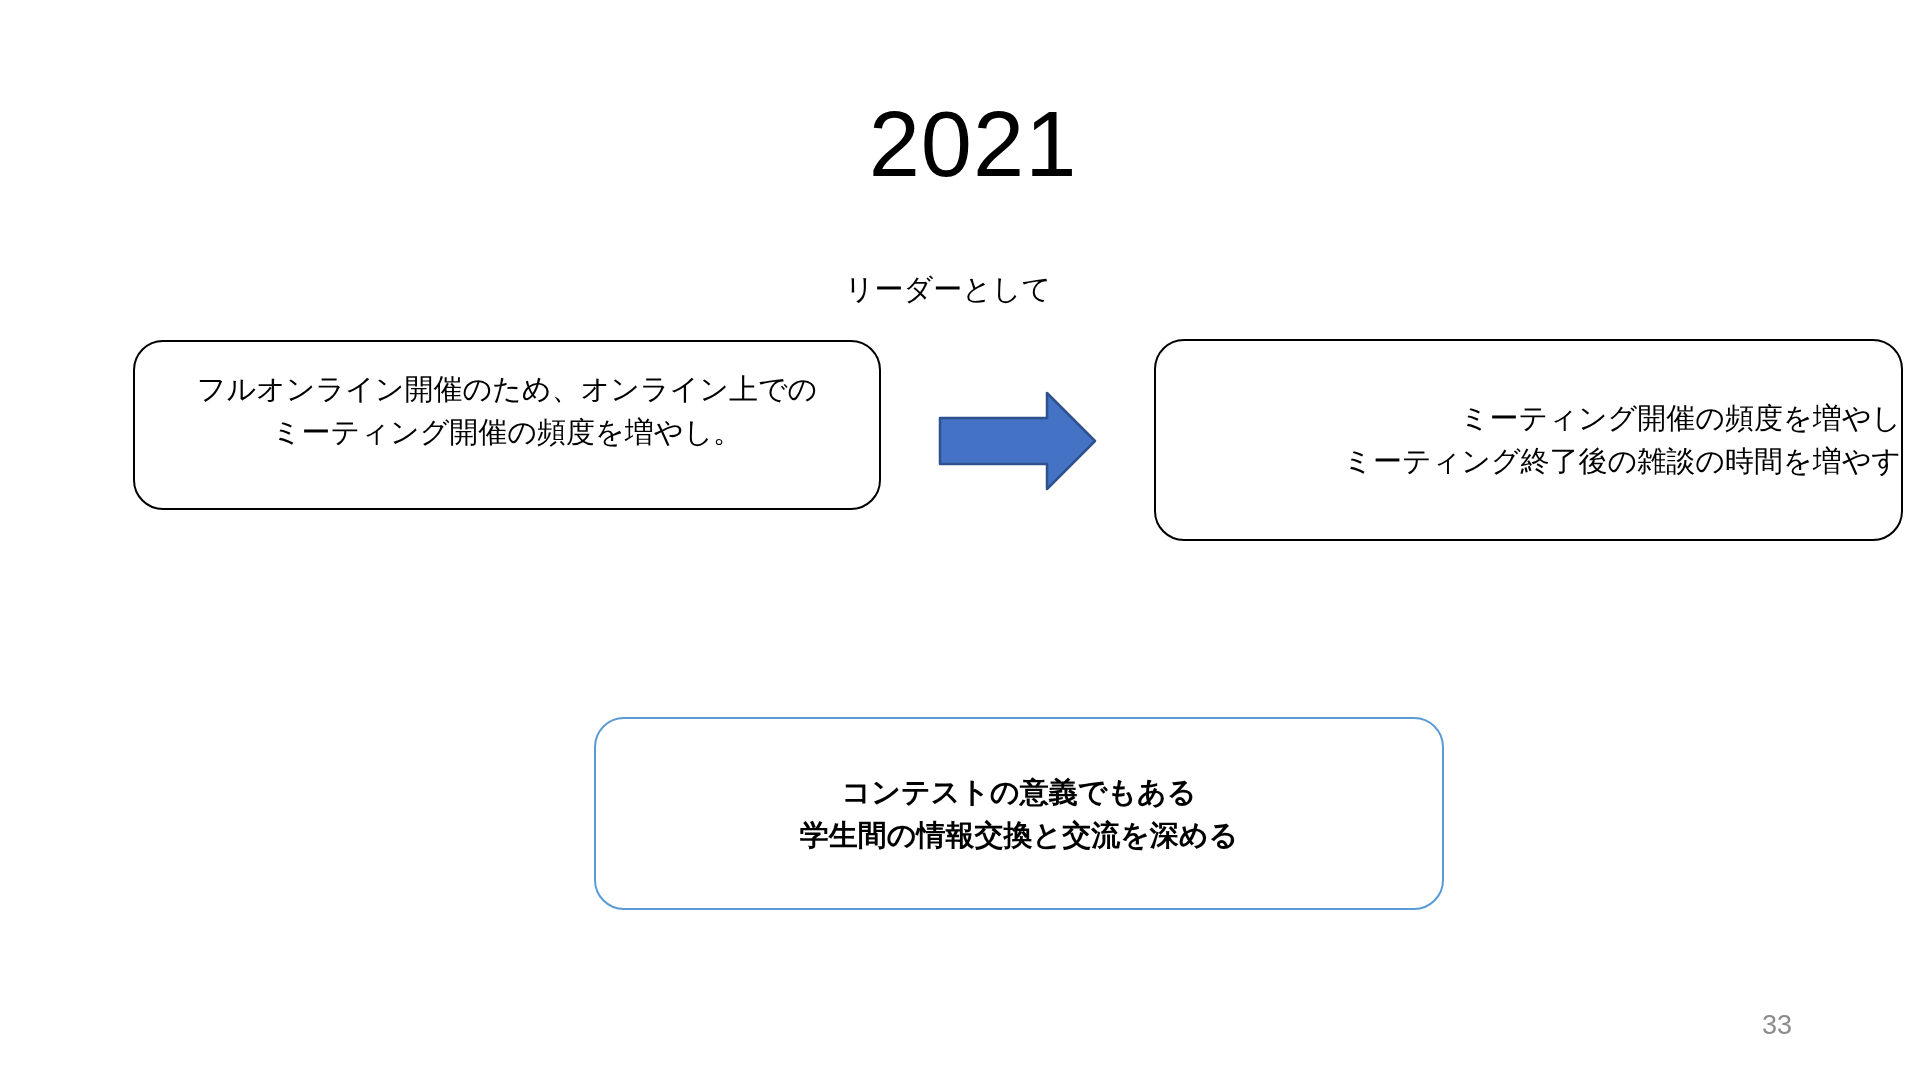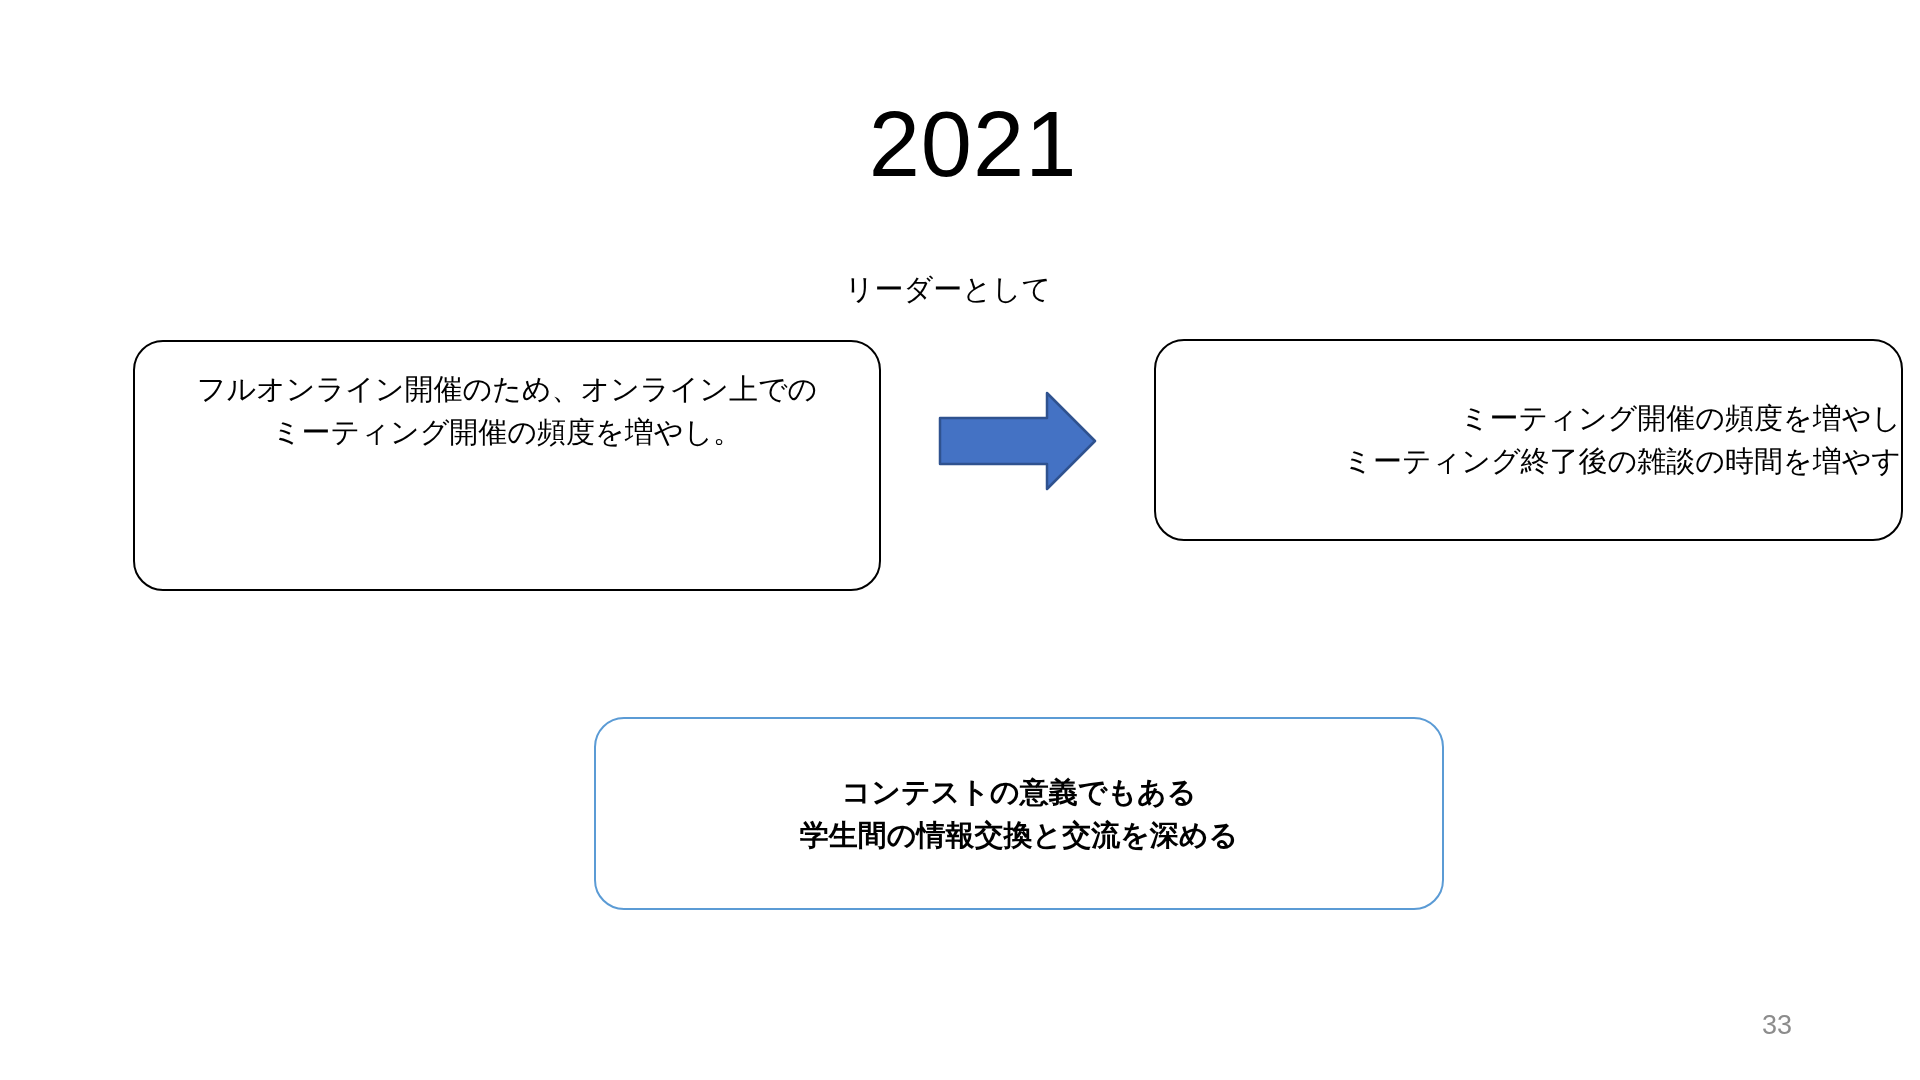--- a/index.html
+++ b/index.html
@@ -27,21 +27,21 @@
     position:absolute;left:0;top:238px;width:1896px;
     text-align:center;font-size:29px;font-weight:400;margin-top:32px;
   }
   .rbox{
     position:absolute;background:var(--bg);
     border:2.5px solid var(--box-border);border-radius:30px;
     text-align:center;font-size:29px;line-height:1.48;
   }
   .rbox .line{display:block;}
   .box-problem{
-    left:133px;top:340px;width:748px;height:251px;
+    left:133px;top:340px;width:748px;height:170px;
     padding-top:26px;
   }
   .box-solution{
     left:1154px;top:339px;width:749px;height:202px;
     display:flex;flex-direction:column;justify-content:center;text-align:right;
   }
   .box-summary{
     left:594px;top:717px;width:850px;height:193px;
     border:2.5px solid var(--summary-border);
     display:flex;flex-direction:column;justify-content:center;font-weight:bold;

